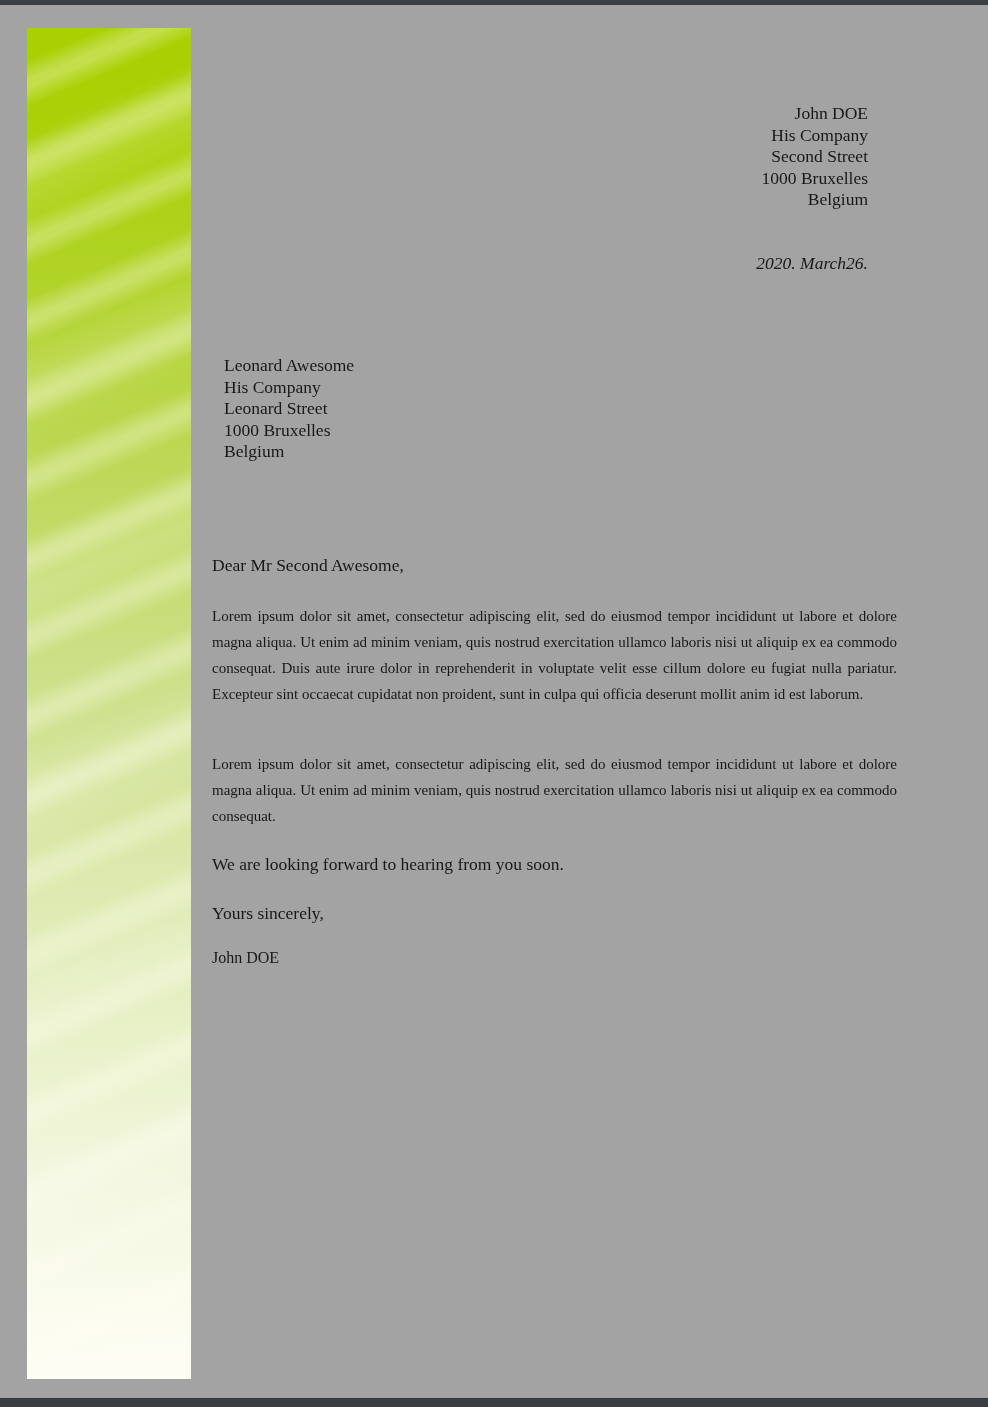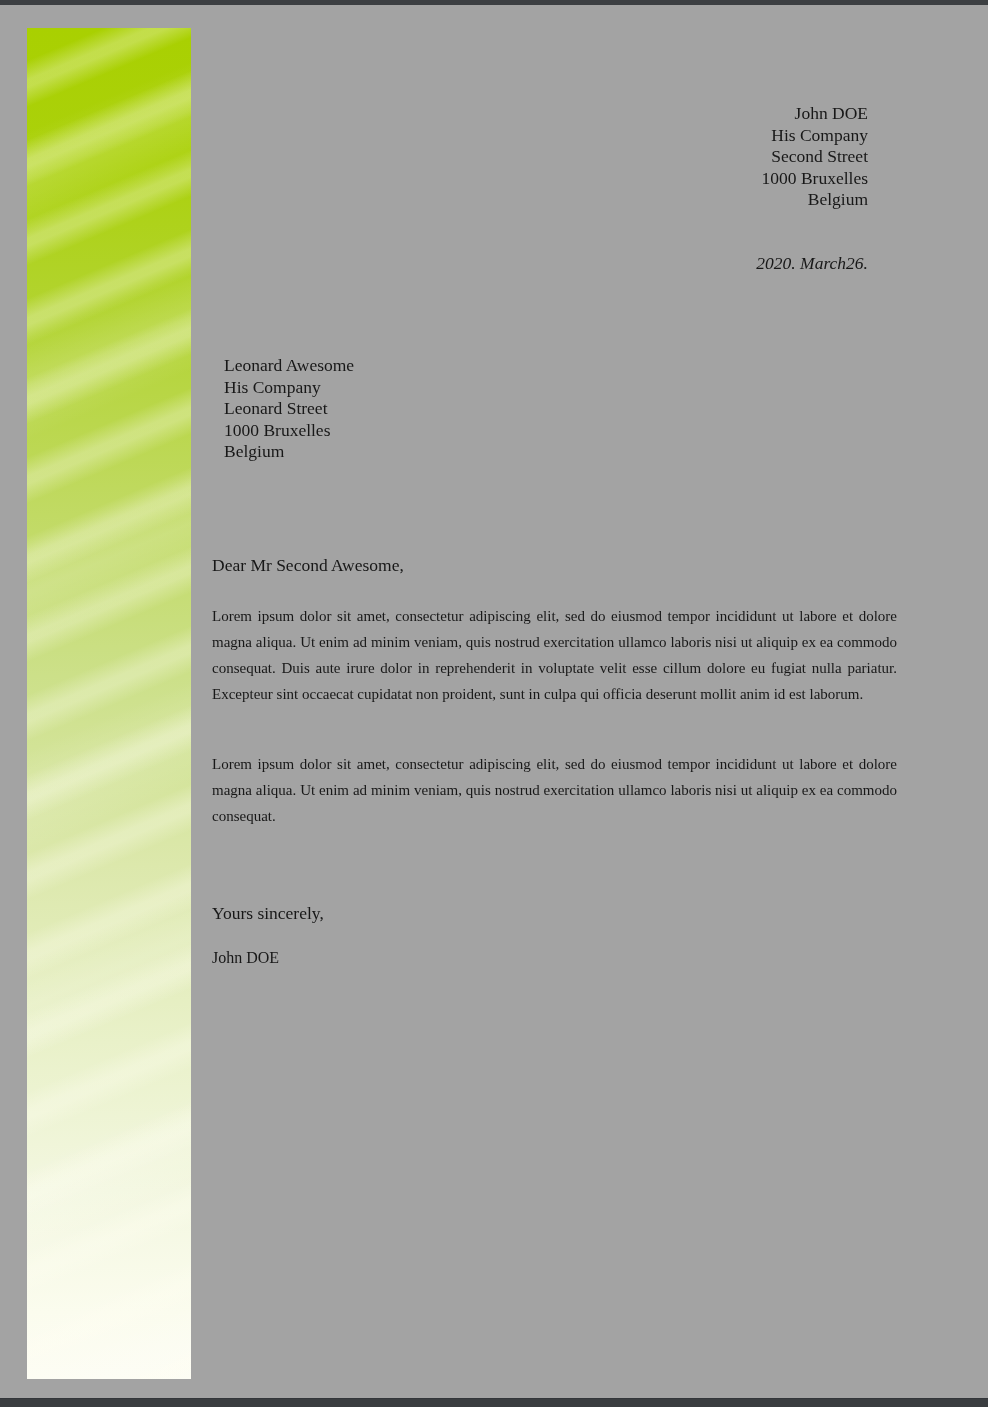--- a/index.html
+++ b/index.html
@@ -151,20 +151,21 @@
     <div>1000 Bruxelles</div>
     <div>Belgium</div>
   </div>
 
   <div class="salutation text">Dear Mr Second Awesome,</div>
 
   <p class="body-para para-1 text">Lorem ipsum dolor sit amet, consectetur adipiscing elit, sed do eiusmod tempor incididunt ut labore et dolore magna aliqua. Ut enim ad minim veniam, quis nostrud exercitation ullamco laboris nisi ut aliquip ex ea commodo consequat. Duis aute irure dolor in reprehenderit in voluptate velit esse cillum dolore eu fugiat nulla pariatur. Excepteur sint occaecat cupidatat non proident, sunt in culpa qui officia deserunt mollit anim id est laborum.</p>
 
   <p class="body-para para-2 text">Lorem ipsum dolor sit amet, consectetur adipiscing elit, sed do eiusmod tempor incididunt ut labore et dolore magna aliqua. Ut enim ad minim veniam, quis nostrud exercitation ullamco laboris nisi ut aliquip ex ea commodo consequat.</p>
 
+  <div class="closing-line text">We are looking forward to hearing from you soon.</div>
 
   <div class="signoff-line text">Yours sincerely,</div>
 
   <div class="signature-line text">John DOE</div>
 
   <div class="chrome-bar-bottom"></div>
 
 </div>
 
 </body></html>

